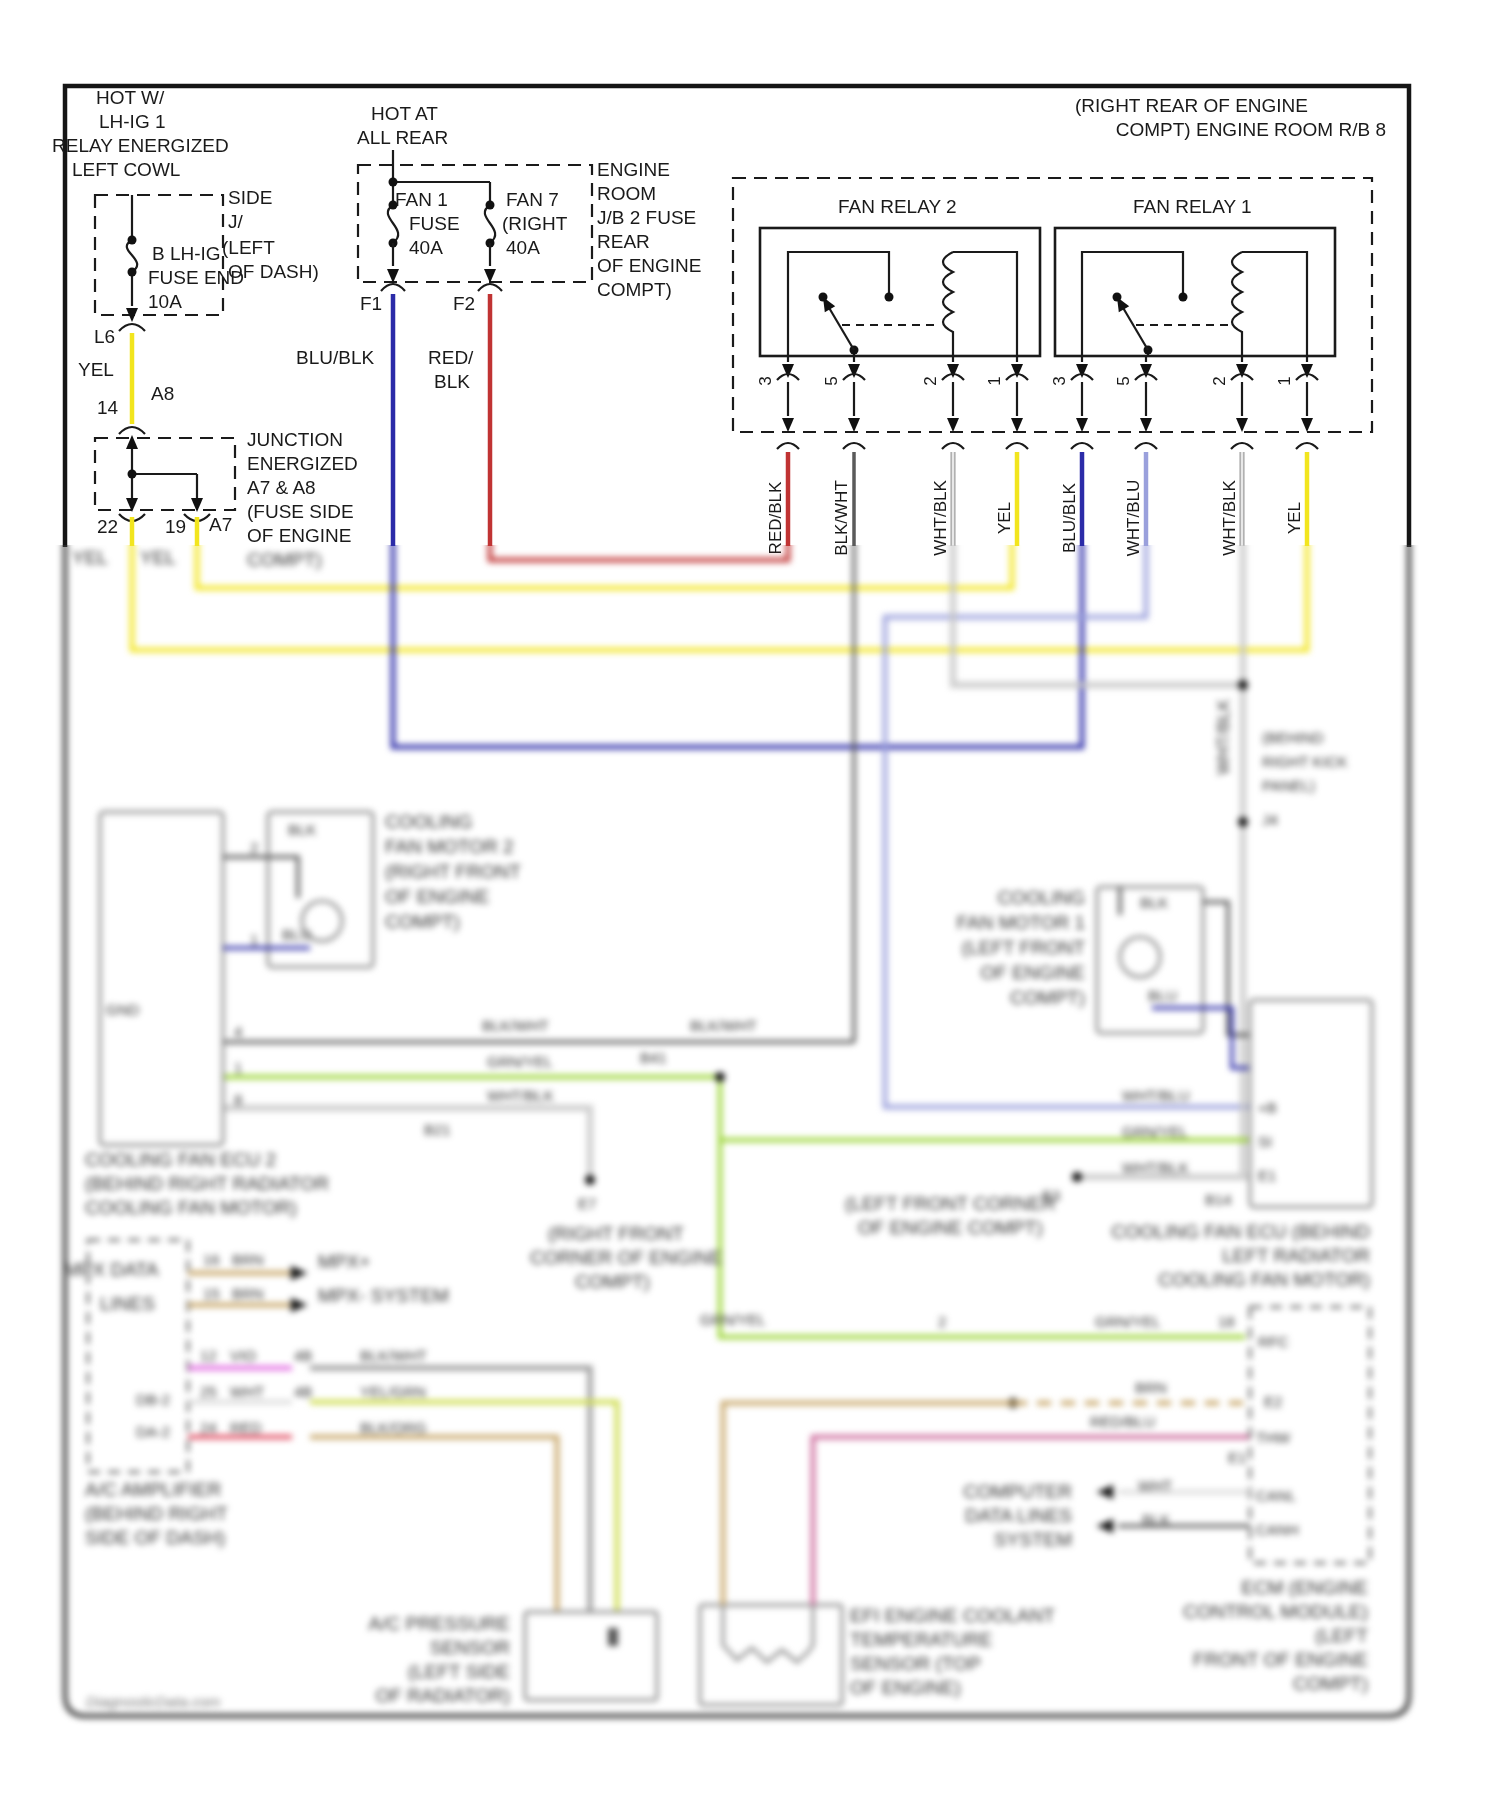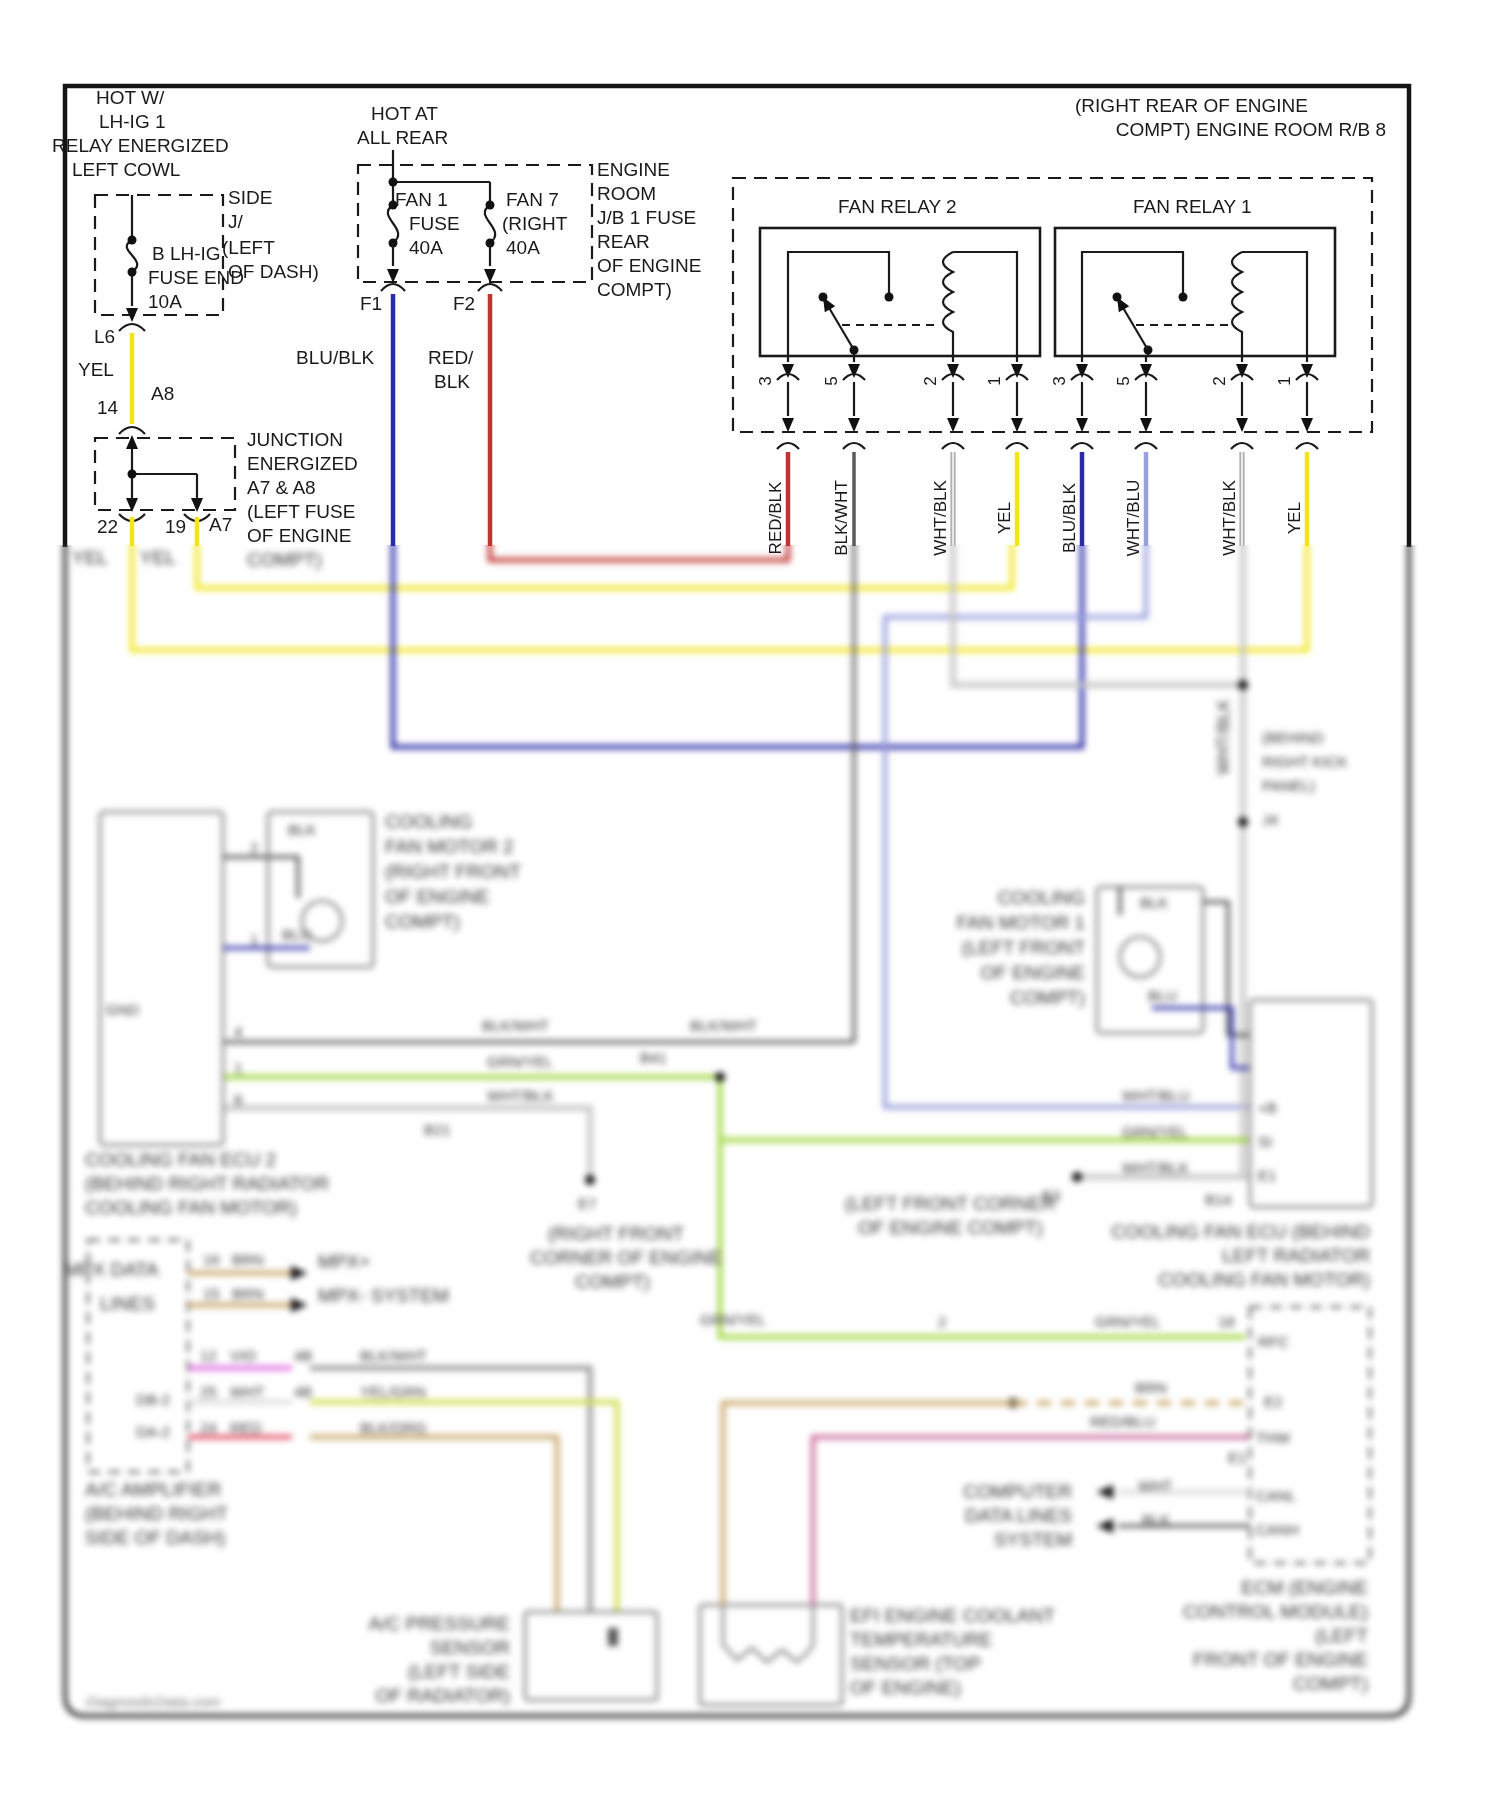--- a/index.html
+++ b/index.html
@@ -158,41 +158,41 @@
     <div class="t" style="left:228px;top:212px">J/</div>
     <div class="t" style="left:222px;top:238px">(LEFT</div>
     <div class="t" style="left:228px;top:262px">OF DASH)</div>
     <div class="t" style="left:94px;top:327px">L6</div>
     <div class="t" style="left:78px;top:360px">YEL</div>
     <div class="t" style="left:97px;top:398px">14</div>
     <div class="t" style="left:151px;top:384px">A8</div>
     <div class="t" style="left:247px;top:430px">JUNCTION</div>
     <div class="t" style="left:247px;top:454px">ENERGIZED</div>
     <div class="t" style="left:247px;top:478px">A7 &amp; A8</div>
-    <div class="t" style="left:247px;top:502px">(LEFT FUSE</div>
+    <div class="t" style="left:247px;top:502px">(FUSE SIDE</div>
     <div class="t" style="left:247px;top:526px">OF ENGINE</div>
     <div class="t" style="left:97px;top:517px">22</div>
     <div class="t" style="left:165px;top:517px">19</div>
     <div class="t" style="left:209px;top:515px">A7</div>
     <div class="t" style="left:371px;top:104px">HOT AT</div>
     <div class="t" style="left:357px;top:128px">ALL REAR</div>
     <div class="t" style="left:395px;top:190px">FAN 1</div>
     <div class="t" style="left:409px;top:214px">FUSE</div>
     <div class="t" style="left:409px;top:238px">40A</div>
     <div class="t" style="left:506px;top:190px">FAN 7</div>
     <div class="t" style="left:502px;top:214px">(RIGHT</div>
     <div class="t" style="left:506px;top:238px">40A</div>
     <div class="t" style="left:360px;top:294px">F1</div>
     <div class="t" style="left:453px;top:294px">F2</div>
     <div class="t" style="left:296px;top:348px">BLU/BLK</div>
     <div class="t" style="left:428px;top:348px">RED/</div>
     <div class="t" style="left:434px;top:372px">BLK</div>
     <div class="t" style="left:597px;top:160px">ENGINE</div>
     <div class="t" style="left:597px;top:184px">ROOM</div>
-    <div class="t" style="left:597px;top:208px">J/B 1 FUSE</div>
+    <div class="t" style="left:597px;top:208px">J/B 2 FUSE</div>
     <div class="t" style="left:597px;top:232px">REAR</div>
     <div class="t" style="left:597px;top:256px">OF ENGINE</div>
     <div class="t" style="left:597px;top:280px">COMPT)</div>
     <div class="t r" style="left:1308px;top:96px">(RIGHT REAR OF ENGINE</div>
     <div class="t r" style="left:1386px;top:120px">COMPT) ENGINE ROOM R/B 8</div>
     <div class="t" style="left:838px;top:197px">FAN RELAY 2</div>
     <div class="t" style="left:1133px;top:197px">FAN RELAY 1</div>
     <div class="vd" style="left:754px;top:371px">3</div>
     <div class="vd" style="left:820px;top:371px">5</div>
     <div class="vd" style="left:919px;top:371px">2</div>

